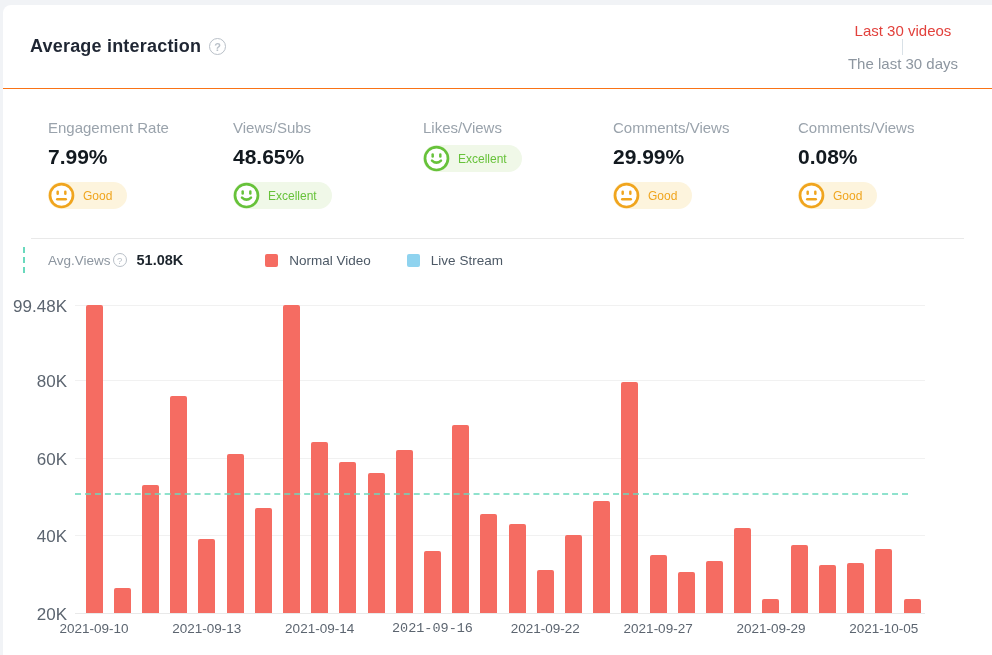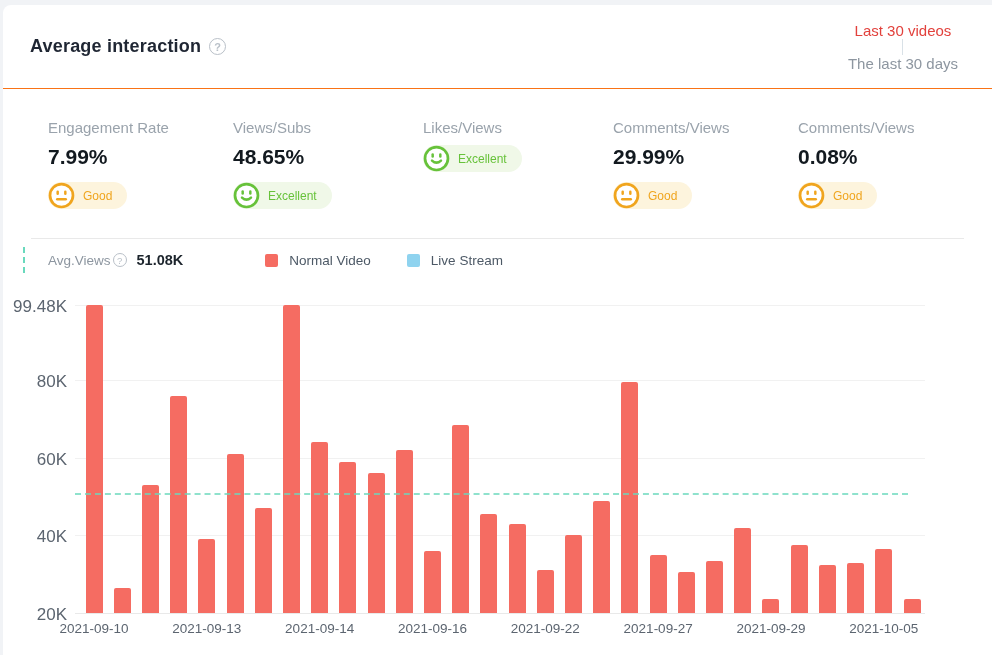--- a/index.html
+++ b/index.html
@@ -196,20 +196,20 @@
       <div class="bar" style="left: 759.466px; top: 304.437px; width: 17px; height: 13.5632px; background: rgb(245, 108, 98);"></div>
       <div class="bar" style="left: 787.672px; top: 250.184px; width: 17px; height: 67.8158px; background: rgb(245, 108, 98);"></div>
       <div class="bar" style="left: 815.879px; top: 269.56px; width: 17px; height: 48.4399px; background: rgb(245, 108, 98);"></div>
       <div class="bar" style="left: 844.086px; top: 267.623px; width: 17px; height: 50.3775px; background: rgb(245, 108, 98);"></div>
       <div class="bar" style="left: 872.293px; top: 254.059px; width: 17px; height: 63.9406px; background: rgb(245, 108, 98);"></div>
       <div class="bar" style="left: 900.5px; top: 304.437px; width: 17px; height: 13.5632px; background: rgb(245, 108, 98);"></div>
       <div class="avg-line" style="left: 72px; width: 833px; top: 197.559px; border-top-color: rgb(106, 217, 189);"></div>
       <div class="xtick" style="left: 31px; top: 326px;">2021-09-10</div>
       <div class="xtick" style="left: 143.828px; top: 326px;">2021-09-13</div>
       <div class="xtick" style="left: 256.655px; top: 326px;">2021-09-14</div>
-      <div class="xtick" style="left: 369.483px; top: 326px;">2021-09-16</div>
+      <div class="xtick" style="left: 369.483px; top: 326px; font-family: Liberation Mono, monospace;">2021-09-16</div>
       <div class="xtick" style="left: 482.31px; top: 326px;">2021-09-22</div>
       <div class="xtick" style="left: 595.138px; top: 326px;">2021-09-27</div>
       <div class="xtick" style="left: 707.966px; top: 326px;">2021-09-29</div>
       <div class="xtick" style="left: 820.793px; top: 326px;">2021-10-05</div>
     </div>
 
 </div>
 
 </body></html>

